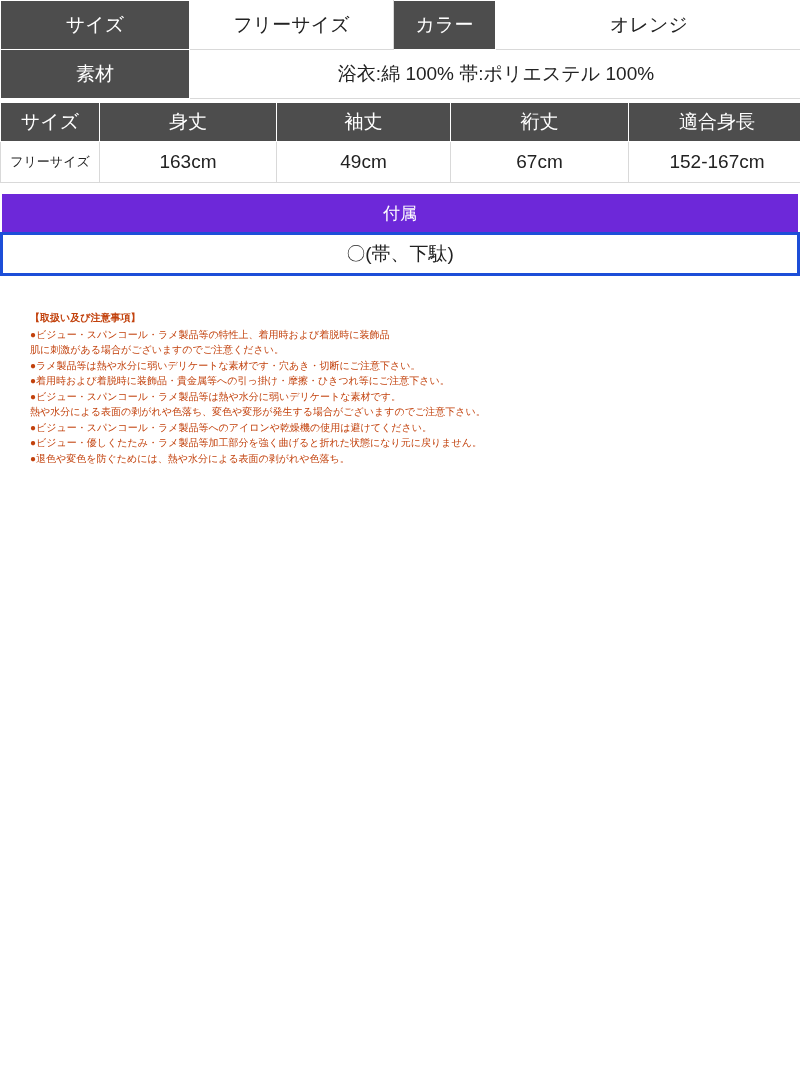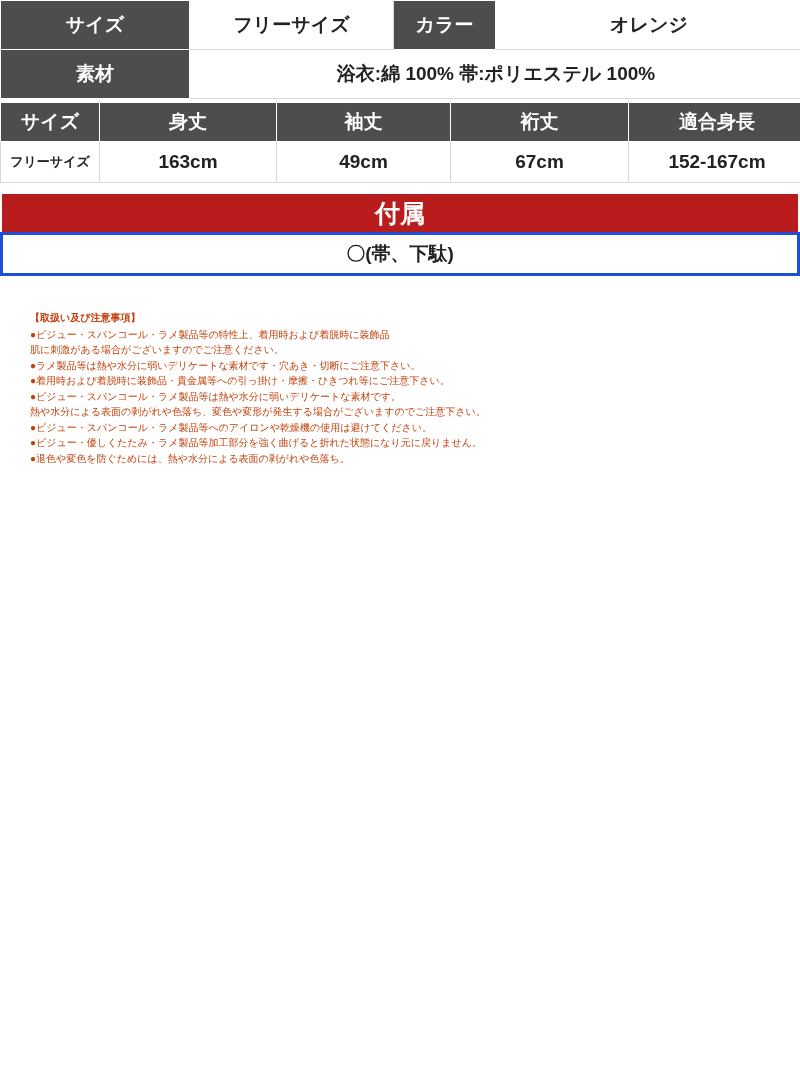--- a/index.html
+++ b/index.html
@@ -24,21 +24,21 @@
   table {
     border-collapse: collapse;
     width: 800px;
     table-layout: fixed;
   }
   td, th {
     border: 1px solid #ffffff;
     text-align: center;
     vertical-align: middle;
     padding: 0;
-    font-weight: bold;
+    font-weight: normal;
   }
 
   
   .spec-table td {
     height: 48px;
     font-size: 19px;
   }
   .spec-table .hdr {
     background: #4d4d4d;
     color: #ffffff;
@@ -72,24 +72,24 @@
   }
   .meas-table td.small {
     font-size: 13px;
   }
 
   
   .acc-table {
     margin-top: 10px;
   }
   .acc-table th {
-    background: #b91c1c;
+    background: #6d28d9;
     color: #ffffff;
     height: 38px;
-    font-size: 25px;
+    font-size: 17px;
   }
   .acc-table td {
     background: #ffffff;
     color: #222222;
     height: 38px;
     font-size: 19px;
     border: 3px solid #1d4ed8;
   }
 
   

